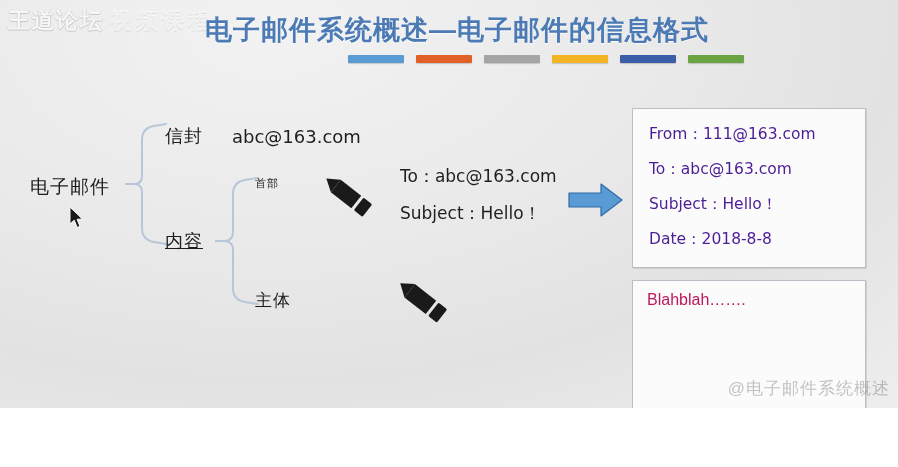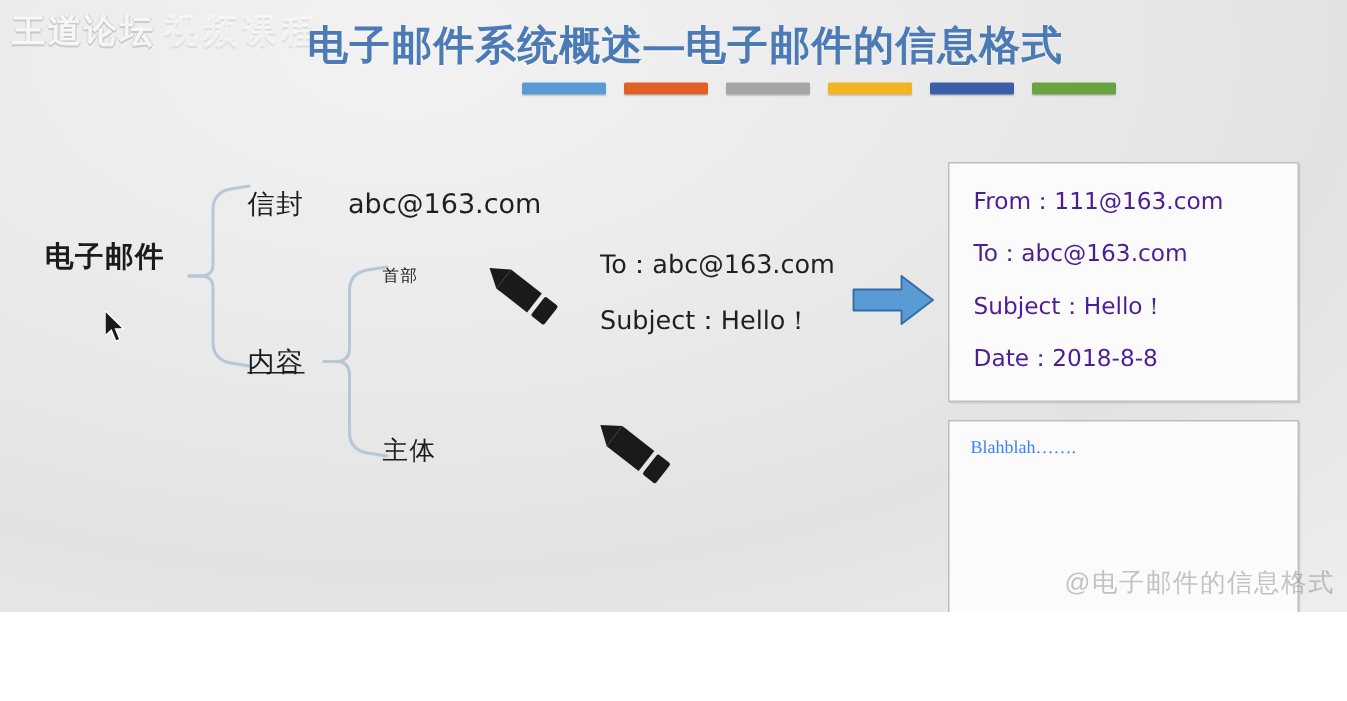--- a/index.html
+++ b/index.html
@@ -73,23 +73,23 @@
   }
   
   .node {
     position: absolute;
     font-family: "DejaVu Sans", "Liberation Sans", sans-serif;
     color: #1b1b1b;
     white-space: nowrap;
   }
   #node-root {
     left: 30px;
-    top: 158px;
+    top: 174px;
     font-size: 19px;
-    font-weight: 700;
+    font-weight: 400;
     letter-spacing: 1px;
   }
   #node-envelope {
     left: 165px;
     top: 124px;
     font-size: 18px;
     letter-spacing: 1px;
   }
   #node-content {
     left: 165px;
@@ -182,23 +182,23 @@
     white-space: nowrap;
   }
   .field-line.l0 { top: 15px; }
   .field-line.l1 { top: 50px; }
   .field-line.l2 { top: 85px; }
   .field-line.l3 { top: 120px; }
   #body-text {
     position: absolute;
     left: 14px;
     top: 10px;
-    font-size: 12px;
-    color: #3b82f6;
-    font-family: Liberation Serif, serif;
+    font-size: 16px;
+    color: #be185d;
+    font-family: Liberation Sans, sans-serif;
     white-space: nowrap;
   }
   
   #site-watermark {
     position: absolute;
     right: 8px;
     bottom: 8px;
     font-size: 17px;
     color: rgba(125,125,125,0.45);
     letter-spacing: 1px;
@@ -278,19 +278,19 @@
     <div class="field-line l0">From：111@163.com</div>
     <div class="field-line l1">To：abc@163.com</div>
     <div class="field-line l2">Subject：Hello！</div>
     <div class="field-line l3">Date：2018-8-8</div>
   </div>
 
   <div class="panel" id="panel-body-content">
     <div id="body-text">Blahblah…….</div>
   </div>
 
-  <div id="site-watermark">@电子邮件的信息格式</div>
+  <div id="site-watermark">@电子邮件系统概述</div>
 
   <svg id="mouse-cursor" width="16" height="23" viewBox="0 0 16 23">
     <polygon points="0,0 0,17 4.2,13.2 7.2,20.5 10,19.3 7.1,12.3 12.4,12.1" fill="#1a1a1a" stroke="#ffffff" stroke-width="1"></polygon>
   </svg>
 
 </div>
 
 </body></html>

